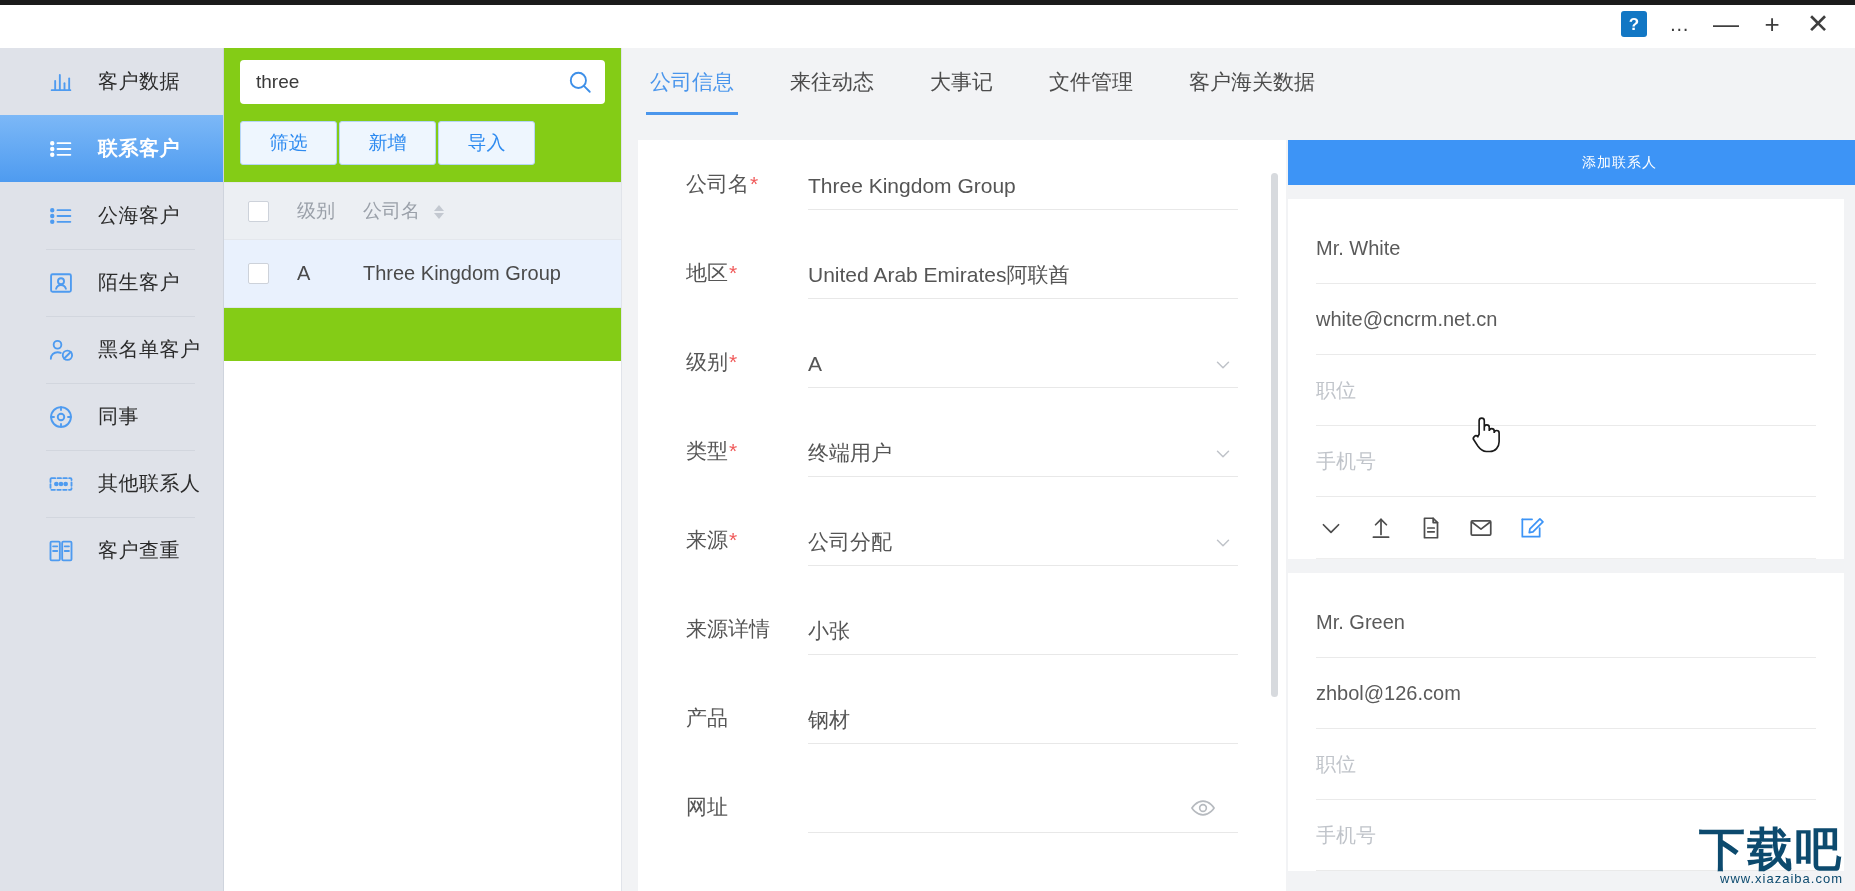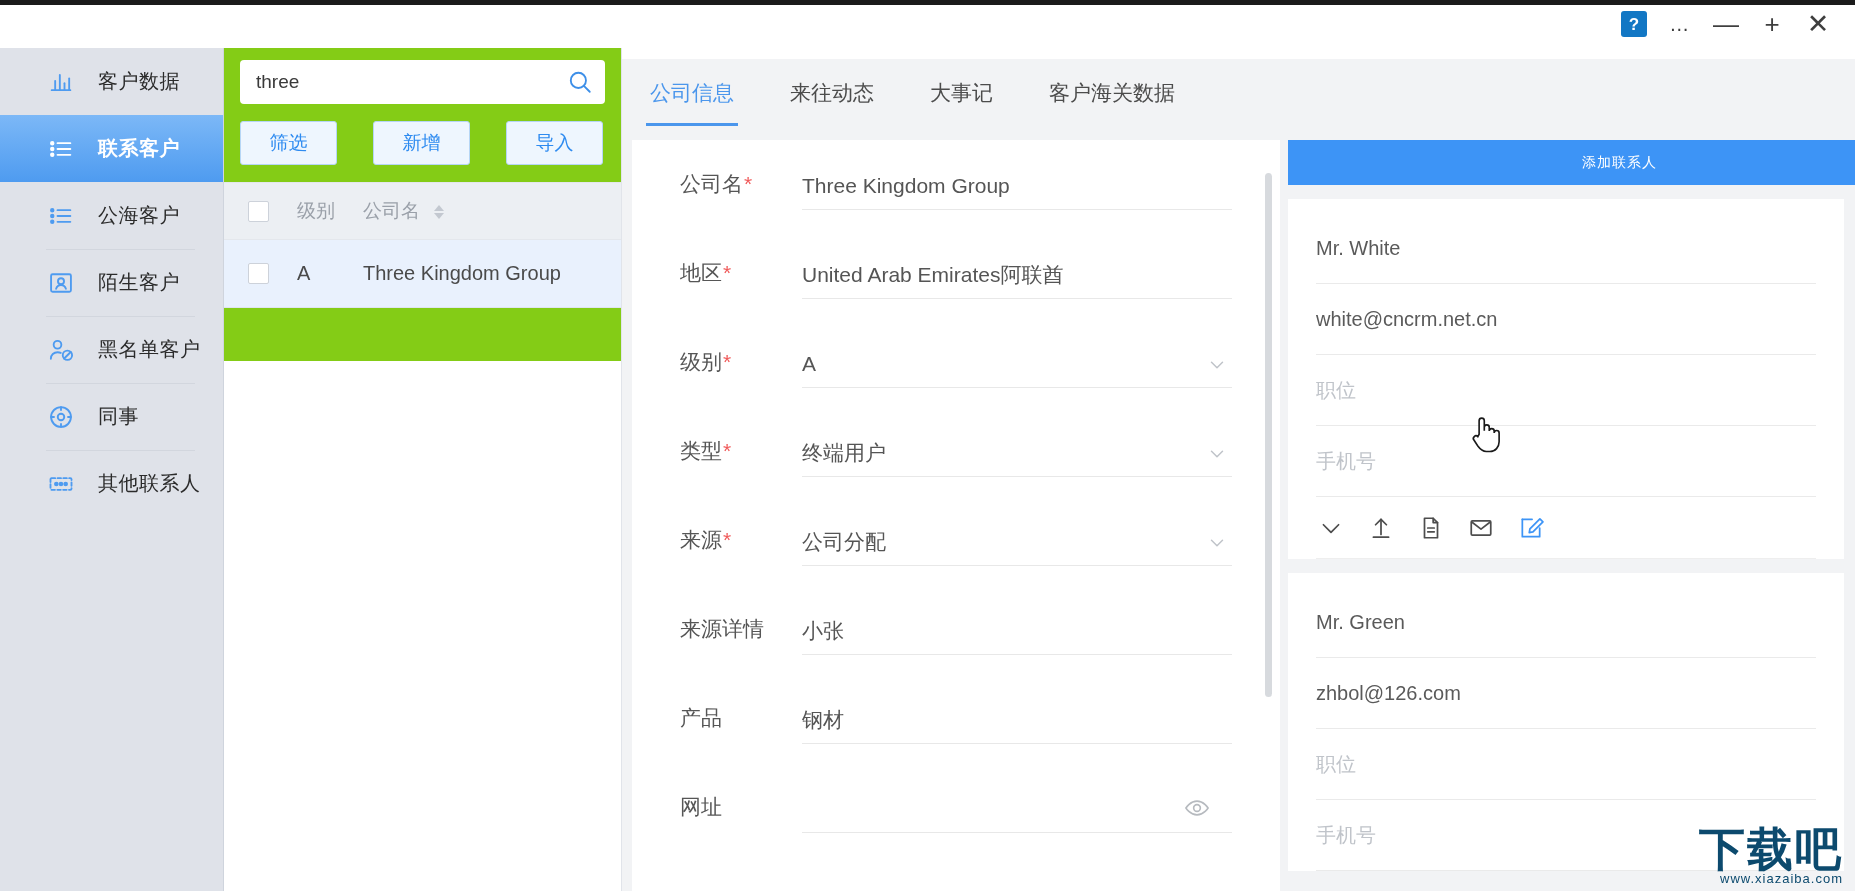--- a/index.html
+++ b/index.html
@@ -103,21 +103,21 @@
     flex: 1;
     border: none; outline: none;
     font-size: 19px;
     color: #3a3a3a;
     background: transparent;
     font-family: inherit;
   }
   .search-input::placeholder { color: #a8adb6; }
   .search-icon { color: #3d8fe8; display: flex; }
 
-  .btnrow { display: flex; gap: 36px; padding: 17px 16px 17px 16px; }
+  .btnrow { display: flex; gap: 2px; padding: 17px 16px 17px 16px; }
   .obtn {
     width: 97px; height: 44px;
     border: 1px solid #b6d6f5;
     background: #eef6fe;
     border-radius: 3px;
     color: #2e8bf0;
     font-size: 19px;
     font-family: inherit;
     cursor: pointer;
     display: flex; align-items: center; justify-content: center;
@@ -160,21 +160,21 @@
   .sorticon i.up { border-bottom: 6px solid #c3c8d0; }
   .sorticon i.dn { border-top: 6px solid #c3c8d0; }
   .list-body-bg {
     position: absolute; left: 0; right: 0; bottom: 0; top: 313px;
     background: #ffffff;
     z-index: -1;
   }
 
   
   .tabbar {
-    position: absolute; top: 59px; left: 622px;
+    position: absolute; top: 48px; left: 622px;
     width: 1233px; height: 67px;
     background: #f2f3f5;
     display: flex; align-items: flex-end;
     padding-left: 0;
     z-index: 15;
   }
   .tab {
     height: 67px;
     padding: 0 28px;
     display: flex; align-items: center;
@@ -190,21 +190,21 @@
     height: 3px; background: #4b96ec;
   }
 
   
   .mainarea {
     position: absolute; top: 115px; left: 622px;
     width: 1233px; height: 776px;
     background: #f2f3f5;
   }
   .formcard {
-    position: absolute; top: 25px; left: 10px;
+    position: absolute; top: 25px; left: 16px;
     width: 648px; height: 751px;
     background: #ffffff;
     padding: 18px 48px 0 48px;
     overflow: hidden;
   }
   .frow {
     display: flex; align-items: flex-start;
     height: 89px;
   }
   .flabel {
@@ -402,20 +402,33 @@
         <span class="nav-icon">
           <svg width="28" height="28" viewBox="0 0 24 24" fill="none" stroke="#4e9bf0" stroke-width="1.6" stroke-linecap="round" stroke-linejoin="round">
             <rect x="3" y="7" width="18" height="10" rx="1" stroke-dasharray="3 2"></rect>
             <circle cx="8" cy="12" r="1.2" fill="#4e9bf0"></circle>
             <circle cx="12" cy="12" r="1.2" fill="#4e9bf0"></circle>
             <circle cx="16" cy="12" r="1.2" fill="#4e9bf0"></circle>
           </svg>
         </span>
         <span class="nav-label">其他联系人</span>
       </div>
+      <div class="nav-item">
+        <span class="nav-icon">
+          <svg width="28" height="28" viewBox="0 0 24 24" fill="none" stroke="#4e9bf0" stroke-width="1.6" stroke-linecap="round" stroke-linejoin="round">
+            <rect x="3" y="4" width="8" height="16" rx="1"></rect>
+            <rect x="13" y="4" width="8" height="16" rx="1"></rect>
+            <line x1="5.2" y1="8" x2="8.8" y2="8"></line>
+            <line x1="5.2" y1="12" x2="8.8" y2="12"></line>
+            <line x1="15.2" y1="8" x2="18.8" y2="8"></line>
+            <line x1="15.2" y1="12" x2="18.8" y2="12"></line>
+          </svg>
+        </span>
+        <span class="nav-label">客户查重</span>
+      </div>
     </div>
 
   <div class="listpanel">
     <div class="list-body-bg"></div>
 
     <div class="search-wrap">
       <input class="search-input" type="text" value="three" style="">
       <span class="search-icon">
         <svg width="26" height="26" viewBox="0 0 24 24" fill="none" stroke="currentColor" stroke-width="1.7">
           <circle cx="10.5" cy="10.5" r="7"></circle>
@@ -453,20 +466,23 @@
 
   <div class="tabbar" id="tabbar">
       <div class="tab active">
         <span>公司信息</span>
       </div>
       <div class="tab">
         <span>来往动态</span>
       </div>
       <div class="tab">
         <span>大事记</span>
+      </div>
+      <div class="tab">
+        <span>文件管理</span>
       </div>
       <div class="tab">
         <span>客户海关数据</span>
       </div>
     </div>
 
   <div class="mainarea">
     <div class="formcard">
       <div id="formrows">
           <div class="frow">

